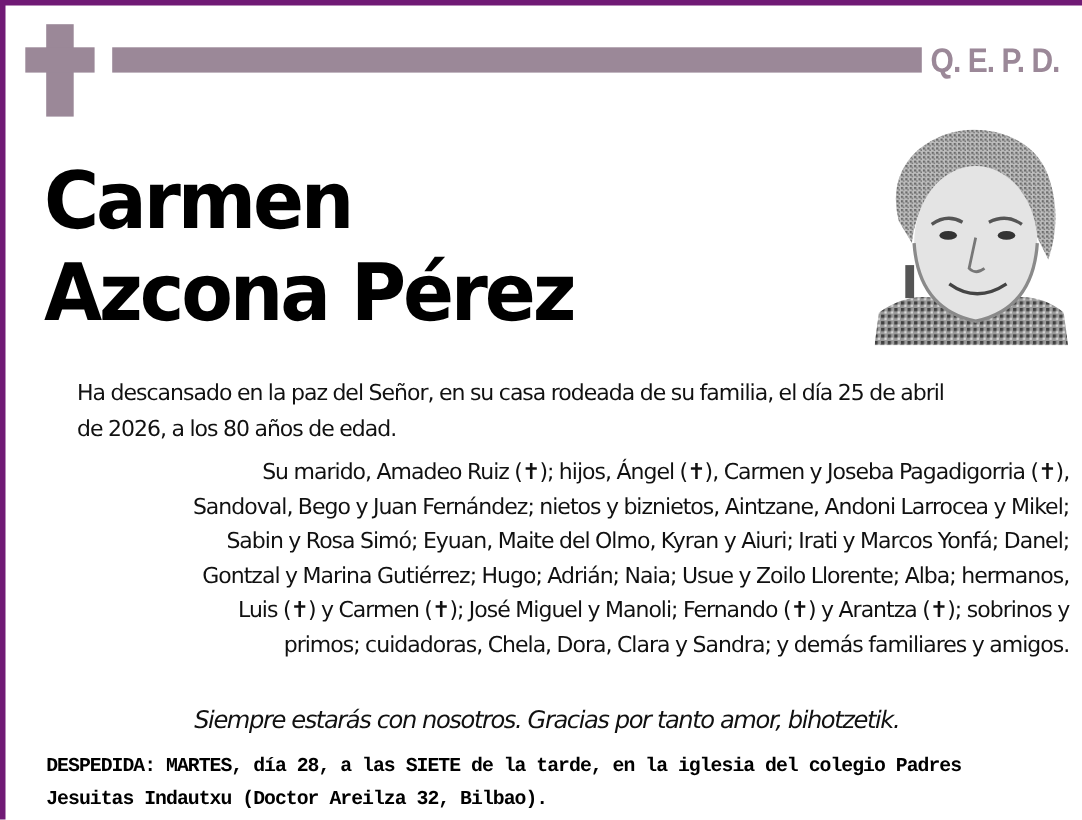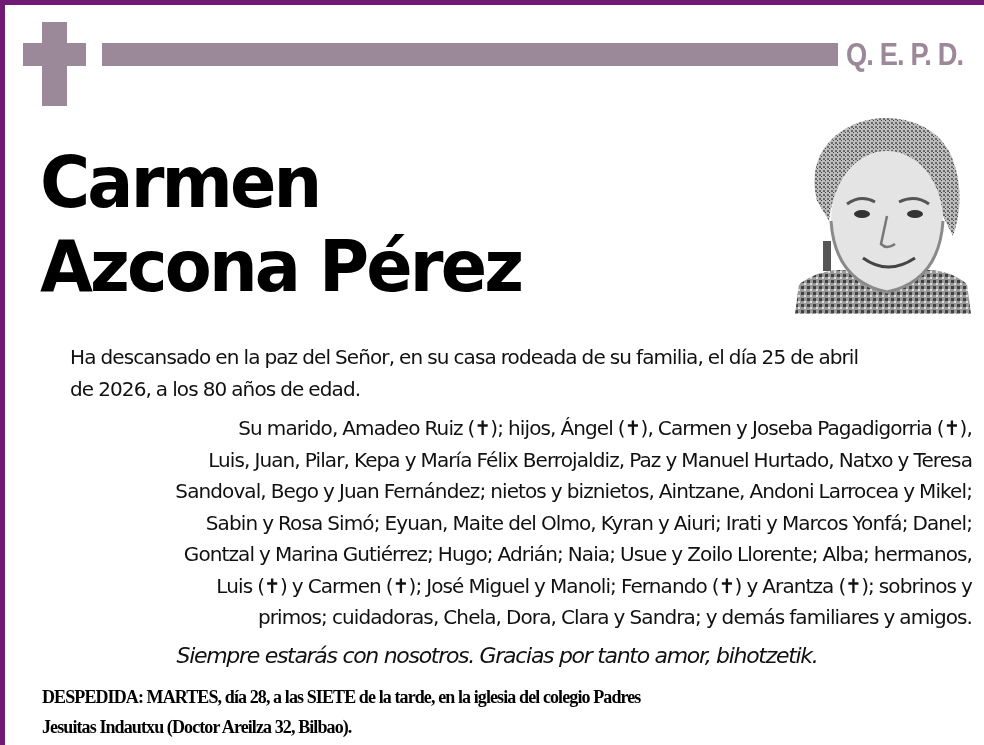--- a/index.html
+++ b/index.html
@@ -45,21 +45,21 @@
     .line { display: block; }
     .motto {
       position: absolute; left: 0; width: 984px; top: 633px;
       text-align: center;
       font-family: "DejaVu Sans", sans-serif;
       font-style: italic; font-size: 22px; line-height: 36px;
       letter-spacing: -1.3px; color: #111;
     }
     .despedida {
       position: absolute; left: 37px; top: 677px; width: 930px;
-      font-family: Liberation Serif, serif;
+      font-family: Liberation Mono, monospace;
       font-weight: bold; font-size: 18px; line-height: 30px;
       letter-spacing: -0.9px; color: #000; white-space: nowrap;
     }
   </style>
 </head>
 <body>
 
 <div class="page">
 
   <div>
@@ -113,21 +113,20 @@
     </svg>
   </div>
 
   <div class="body-text p1">
     <span class="line">Ha descansado en la paz del Señor, en su casa rodeada de su familia, el día 25 de abril</span>
     <span class="line">de 2026, a los 80 años de edad.</span>
   </div>
 
   <div class="body-text p2">
     <span class="line">Su marido, Amadeo Ruiz (✝); hijos, Ángel (✝), Carmen y Joseba Pagadigorria (✝),</span>
-    <span class="line">Luis, Juan, Pilar, Kepa y María Félix Berrojaldiz, Paz y Manuel Hurtado, Natxo y Teresa</span>
     <span class="line">Sandoval, Bego y Juan Fernández; nietos y biznietos, Aintzane, Andoni Larrocea y Mikel;</span>
     <span class="line">Sabin y Rosa Simó; Eyuan, Maite del Olmo, Kyran y Aiuri; Irati y Marcos Yonfá; Danel;</span>
     <span class="line">Gontzal y Marina Gutiérrez; Hugo; Adrián; Naia; Usue y Zoilo Llorente; Alba; hermanos,</span>
     <span class="line">Luis (✝) y Carmen (✝); José Miguel y Manoli; Fernando (✝) y Arantza (✝); sobrinos y</span>
     <span class="line">primos; cuidadoras, Chela, Dora, Clara y Sandra; y demás familiares y amigos.</span>
   </div>
 
   <div class="motto">Siempre estarás con nosotros. Gracias por tanto amor, bihotzetik.</div>
 
   <div class="despedida">

